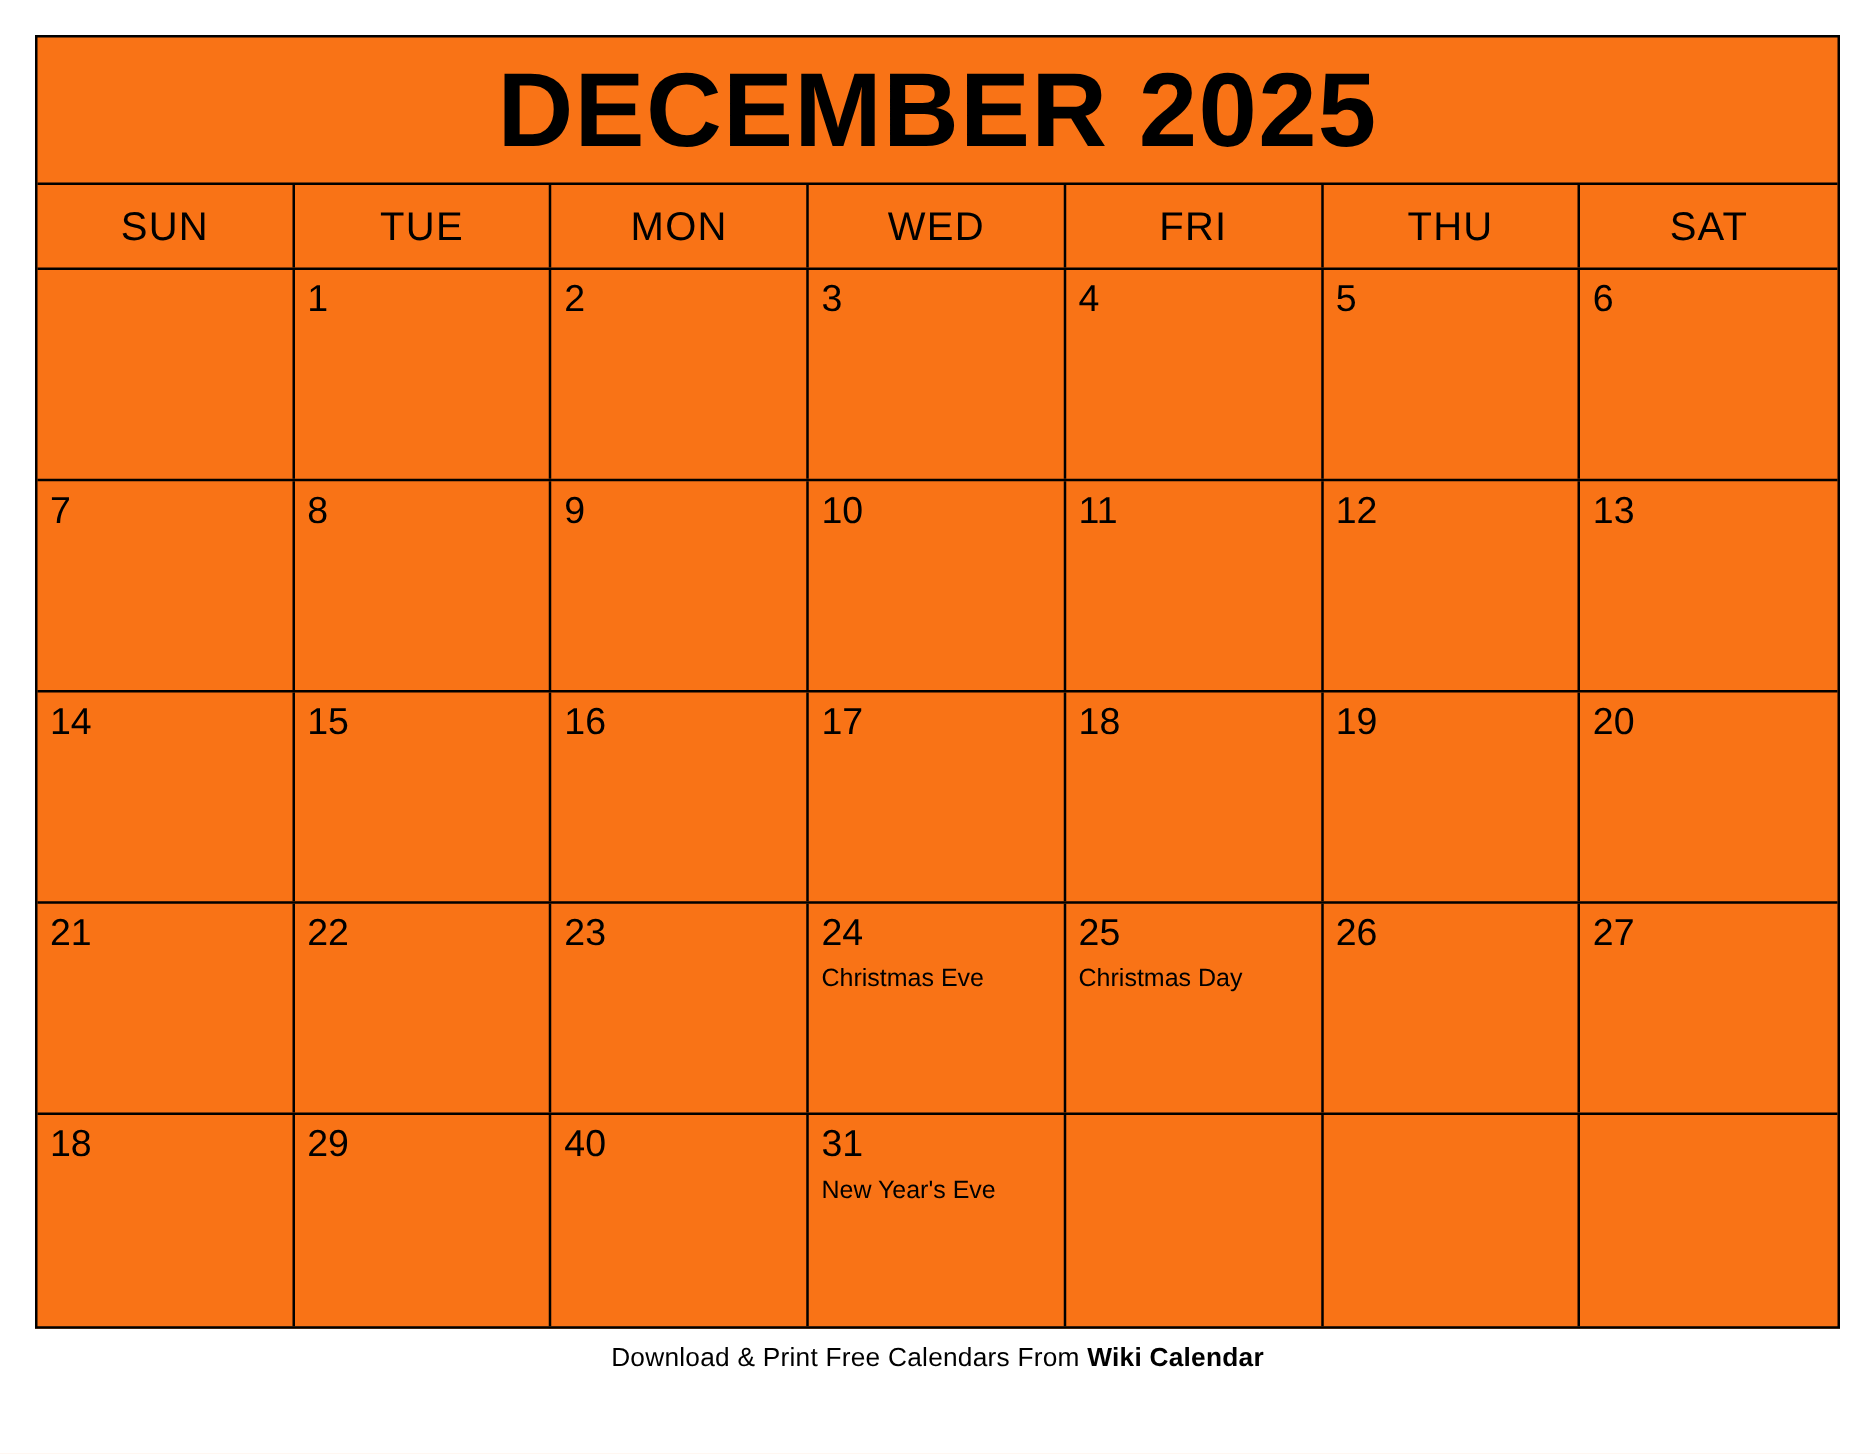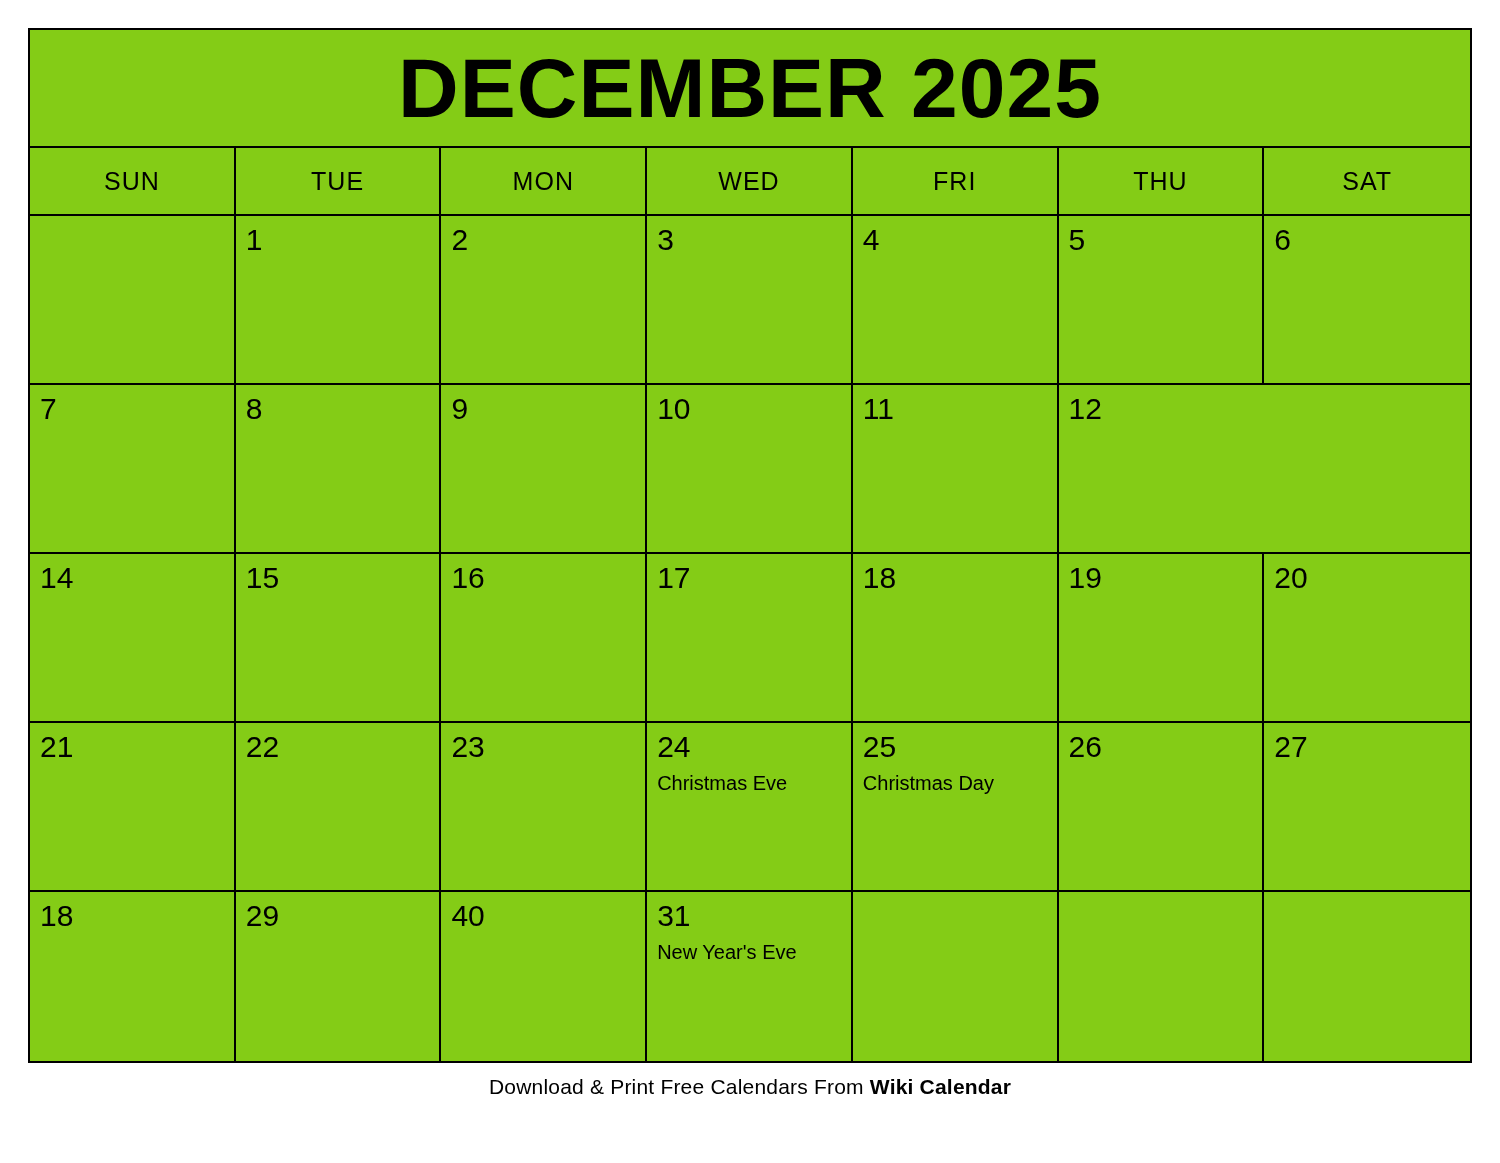--- a/index.html
+++ b/index.html
@@ -20,21 +20,21 @@
     width: 1500px;
     height: 1163px;
     box-sizing: border-box;
     padding: 28px 28px 0 28px;
   }
 
   .calendar {
     width: 1444px;
     border: 2px solid #000000;
     box-sizing: border-box;
-    background: #84cc16;
+    background: #f97316;
   }
 
   .title-bar {
     height: 118px;
     border-bottom: 2px solid #000000;
     display: flex;
     align-items: center;
     justify-content: center;
     box-sizing: border-box;
   }
@@ -50,21 +50,21 @@
     display: grid;
     grid-template-columns: repeat(7, 1fr);
     height: 68px;
     border-bottom: 2px solid #000000;
     box-sizing: border-box;
   }
   .weekday-cell {
     display: flex;
     align-items: center;
     justify-content: center;
-    font-size: 25px;
+    font-size: 32px;
     letter-spacing: 1px;
     border-right: 2px solid #000000;
     box-sizing: border-box;
   }
   .weekday-cell:last-child {
     border-right: none;
   }
 
   .week-row {
     display: grid;
@@ -180,20 +180,24 @@
         <div class="day-event"></div>
       </div>
       <div class="day-cell">
         <div class="day-number">11</div>
         <div class="day-event"></div>
       </div>
       <div class="day-cell">
         <div class="day-number">12</div>
         <div class="day-event"></div>
       </div>
+      <div class="day-cell">
+        <div class="day-number">13</div>
+        <div class="day-event"></div>
+      </div>
     </div>
 
     <div class="week-row">
       <div class="day-cell">
         <div class="day-number">14</div>
         <div class="day-event"></div>
       </div>
       <div class="day-cell">
         <div class="day-number">15</div>
         <div class="day-event"></div>

